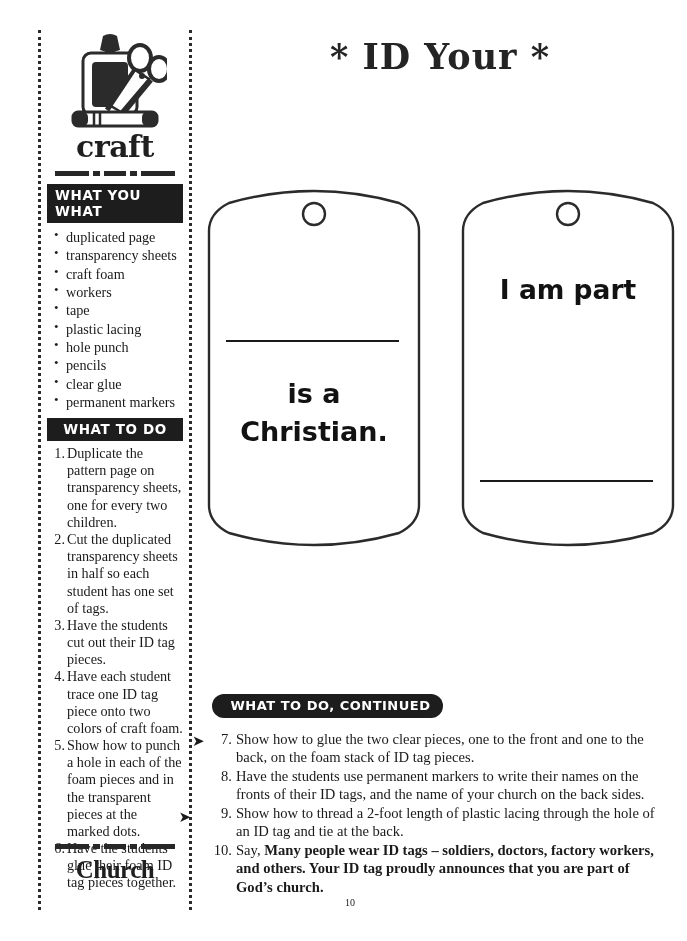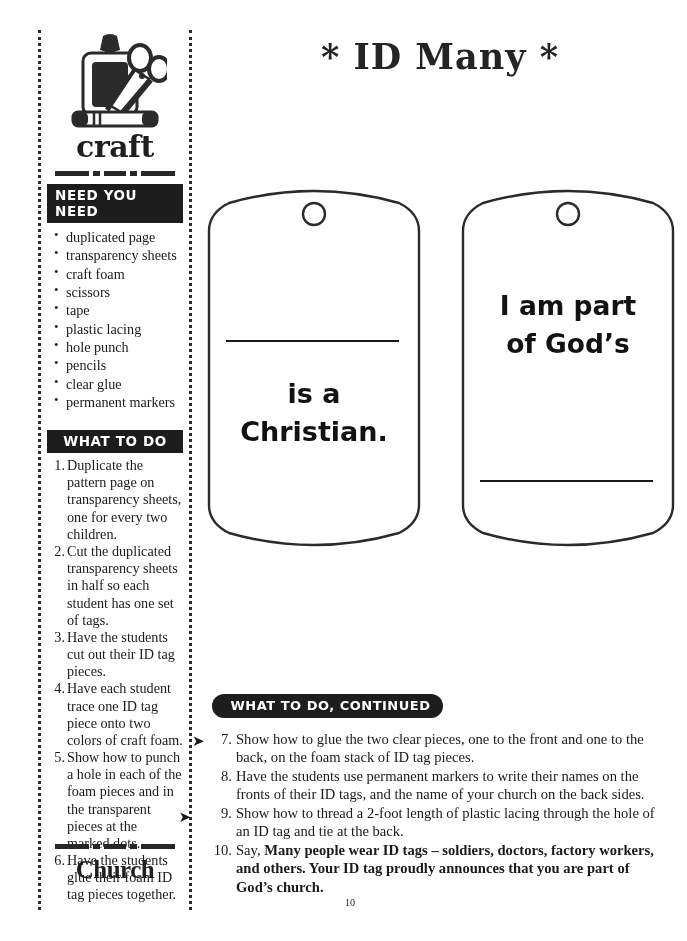--- a/index.html
+++ b/index.html
@@ -77,21 +77,21 @@
     letter-spacing: 0.6px;
     padding: 3px 6px 4px 8px;
     box-sizing: border-box;
     display: block;
     text-align: left;
   }
   .bar.center { text-align: center; padding-left: 6px; }
 
   .need-list {
     list-style: none;
-    margin: 5px 0 12px 0;
+    margin: 5px 0 0 0;
     padding: 0 0 0 6px;
     font-size: 14.2px;
     line-height: 1.29;
   }
   .need-list li {
     position: relative;
     padding-left: 13px;
     white-space: nowrap;
   }
   .need-list li:before {
@@ -177,21 +177,21 @@
     left: 0;
     right: 0;
     text-align: center;
     font-family: "DejaVu Sans", "Liberation Sans", sans-serif;
     font-weight: bold;
     font-size: 27px;
     line-height: 1.42;
     color: #121212;
   }
   #tag-left-text  { top: 192px; }
-  #tag-right-text { top:  104px; font-size: 26.5px; }
+  #tag-right-text { top:  88px; font-size: 26.5px; }
 
   .tag-blank {
     position: absolute;
     height: 0;
     border-top: 2px solid #1a1a1a;
   }
   #tag-left-blank  { left: 25px; right: 28px; top: 157px; }
   #tag-right-blank { left: 25px; right: 28px; top: 297px; }
 
   
@@ -276,27 +276,27 @@
     <div class="craft-word">craft</div>
 
     <div class="rule-deco">
       <i class="long"></i>
         <i class="dot"></i>
         <i class="mid"></i>
         <i class="dot"></i>
         <i class="long"></i>
     </div>
 
-    <div class="bar">NEED YOU NEED</div>
+    <div class="bar">WHAT YOU WHAT</div>
 
     <ul class="need-list">
       <li>duplicated page</li>
       <li>transparency sheets</li>
       <li>craft foam</li>
-      <li>scissors</li>
+      <li>workers</li>
       <li>tape</li>
       <li>plastic lacing</li>
       <li>hole punch</li>
       <li>pencils</li>
       <li>clear glue</li>
       <li>permanent markers</li>
     </ul>
 
     <div style="height:7px"></div>
 
@@ -336,21 +336,21 @@
         <i class="long"></i>
           <i class="dot"></i>
           <i class="mid"></i>
           <i class="dot"></i>
           <i class="long"></i>
       </div>
       <div class="church-word">Church</div>
     </div>
   </div>
 
-  <div id="title">* ID Many *</div>
+  <div id="title">* ID Your *</div>
 
   <div class="tag" id="tag-left">
     <svg viewBox="0 0 226 370" preserveAspectRatio="none" aria-hidden="true">
       <path d="M8 48 Q8 30 28 20 Q113 -4 198 20 Q218 30 218 48
                L218 322 Q218 340 198 350 Q113 374 28 350 Q8 340 8 322 Z" fill="#ffffff" stroke="#2b2b2b" stroke-width="2.4"></path>
       <circle cx="113" cy="31" r="11" fill="#ffffff" stroke="#2b2b2b" stroke-width="2.4"></circle>
     </svg>
     <div class="tag-blank" id="tag-left-blank"></div>
     <div class="tag-text" id="tag-left-text">
       <div>is a</div>
@@ -359,21 +359,20 @@
   </div>
 
   <div class="tag" id="tag-right">
     <svg viewBox="0 0 226 370" preserveAspectRatio="none" aria-hidden="true">
       <path d="M8 48 Q8 30 28 20 Q113 -4 198 20 Q218 30 218 48
                L218 322 Q218 340 198 350 Q113 374 28 350 Q8 340 8 322 Z" fill="#ffffff" stroke="#2b2b2b" stroke-width="2.4"></path>
       <circle cx="113" cy="31" r="11" fill="#ffffff" stroke="#2b2b2b" stroke-width="2.4"></circle>
     </svg>
     <div class="tag-text" id="tag-right-text">
       <div>I am part</div>
-      <div>of God’s</div>
     </div>
     <div class="tag-blank" id="tag-right-blank"></div>
   </div>
 
   <div id="cont-bar">
     <div class="bar center">WHAT TO DO, CONTINUED</div>
   </div>
 
   <span class="arrow-marker" style="left:192px; top:734px;">➤</span>
 

